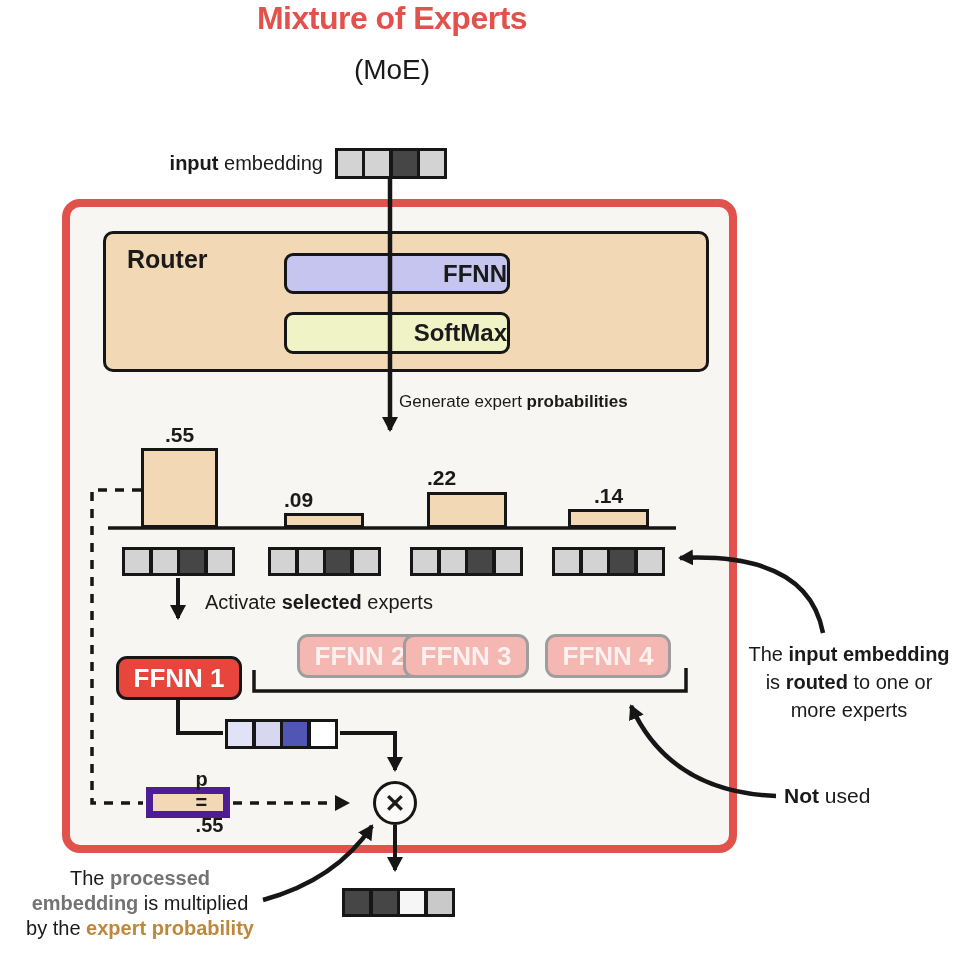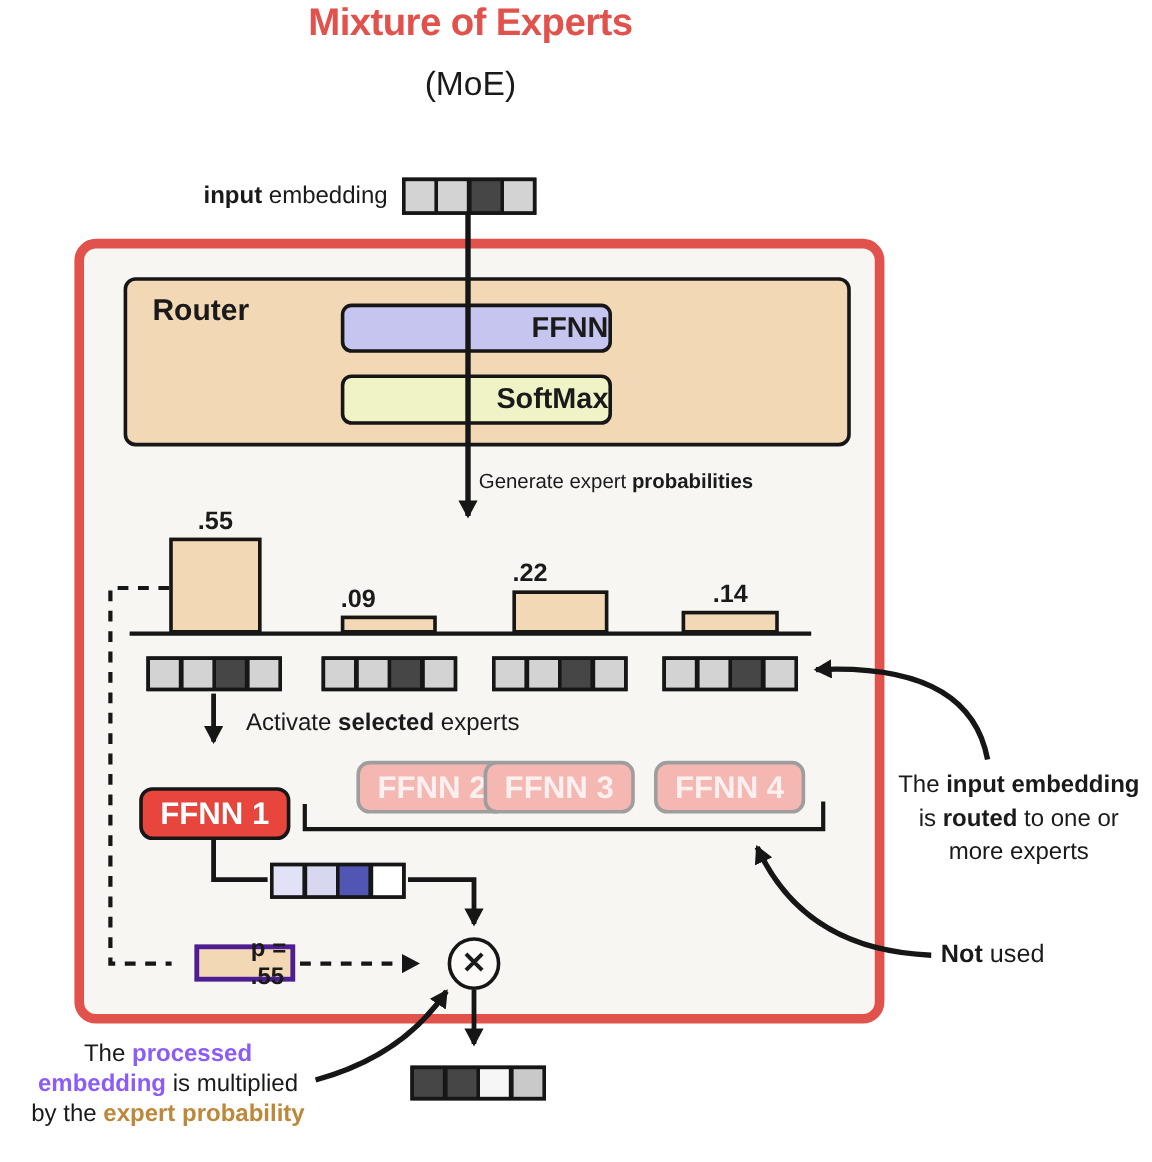--- a/index.html
+++ b/index.html
@@ -47,36 +47,36 @@
   
   .expert { width:126px; height:44px; border-radius:11px; display:flex;
     align-items:center; justify-content:center; font-size:26px; font-weight:bold;
     color:#ffffff; z-index:5; }
   .expert-active { background:#e8463d; border:3.5px solid #161616;
     text-shadow:0 0 1px rgba(0,0,0,.2); }
   .expert-inactive { background:#f4b7b2; border:3px solid #9e9e9e;
     color:#fdf0ef; }
 
   
-  .p-box { left:162px; top:787px; width:84px; height:31px; background:#f2d8b5;
-    border:4px solid #4c1d95; display:flex; align-items:center; justify-content:center;
+  .p-box { left:146px; top:787px; width:84px; height:31px; background:#f2d8b5;
+    border:7px solid #4c1d95; display:flex; align-items:center; justify-content:center;
     font-size:20px; font-weight:bold; z-index:5;padding-left:43px; }
 
   
   .mult { left:373px; top:781px; width:44px; height:44px; border-radius:50%;
     background:#fbfaf9; border:3.5px solid #161616; display:flex; align-items:center;
     justify-content:center; font-size:25px; font-weight:900; z-index:5; }
 
   
   .routed-note { left:738px; top:640px; width:222px; text-align:center;
     font-size:20px; line-height:28px; z-index:6; }
   .notused-note { left:784px; top:784px; font-size:21px; z-index:6; }
   .bottom-note { left:18px; top:866px; width:244px; text-align:center;
     font-size:20px; line-height:25px; z-index:6; }
-  .purple { color:#8b5cf6; font-weight:bold; }
+  .purple { color:#737373; font-weight:bold; }
   .orange { color:#bd883c; font-weight:bold; }
 
   svg.overlay { position:absolute; left:0; top:0; width:960px; height:968px;
     z-index:4; pointer-events:none; }
 </style>
 </head>
 <body>
 
 <div id="canvas">
 

